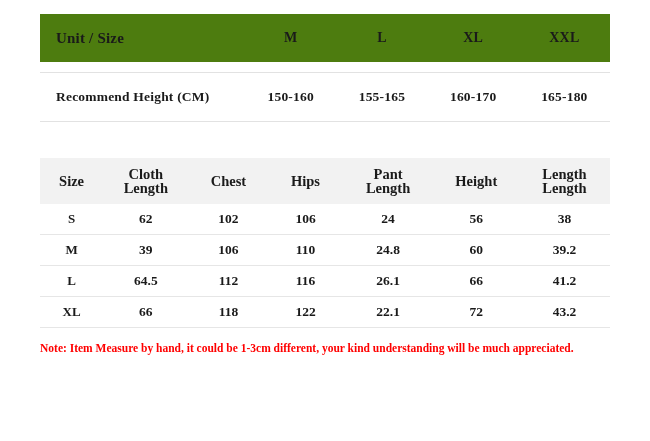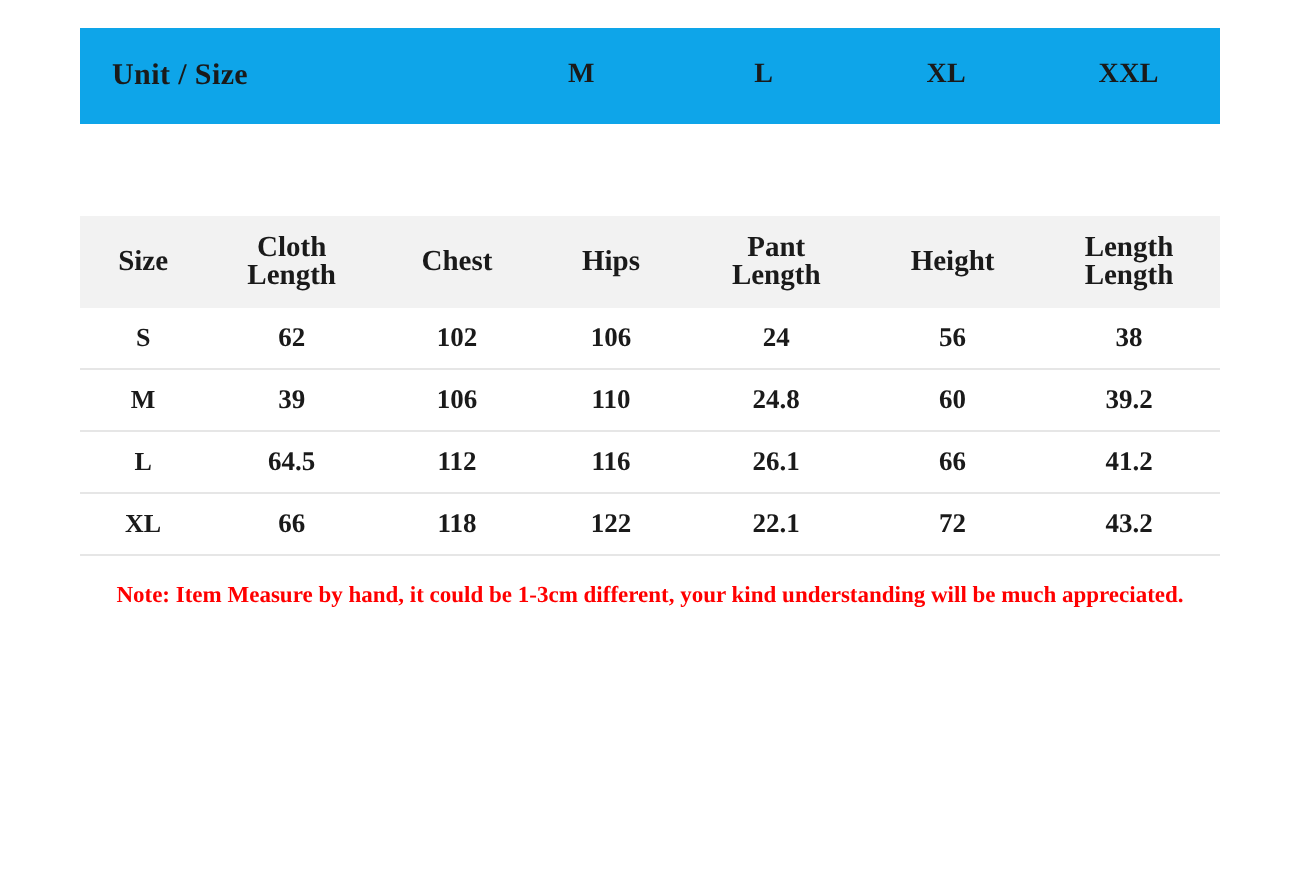--- a/index.html
+++ b/index.html
@@ -22,21 +22,21 @@
     padding: 14px 40px 0 40px;
   }
 
   
   table.size-table {
     width: 100%;
     border-collapse: collapse;
     table-layout: fixed;
   }
   .top-table tr.head-row {
-    background: #0ea5e9;
+    background: #4d7c0f;
   }
   .top-table td {
     height: 46px;
     vertical-align: middle;
     font-size: 13.5px;
     font-weight: bold;
     letter-spacing: .2px;
   }
   .top-table td.label {
     text-align: left;
@@ -103,21 +103,21 @@
   .bot-table tr.data-row:last-child td {
     border-bottom: 1px solid #e6e6e6;
   }
   .bot-table tr.data-row td.sz {
     font-size: 13px;
   }
 
   
   .note {
     margin-top: 14px;
-    text-align: center;
+    text-align: left;
     color: #ff0000;
     font-size: 11.5px;
     font-weight: bold;
     font-family: "Liberation Serif", serif;
   }
 </style>
 </head>
 <body>
 
 <div class="page">
@@ -127,20 +127,27 @@
         <tr class="head-row">
       <td class="label" style="width:33%">Unit / Size</td>
       <td class="val">M</td>
       <td class="val">L</td>
       <td class="val">XL</td>
       <td class="val">XXL</td>
     </tr>
     <tr class="spacer">
           <td colspan="5"></td>
         </tr>
+    <tr class="body-row">
+      <td class="label">Recommend Height (CM)</td>
+      <td class="val">150-160</td>
+      <td class="val">155-165</td>
+      <td class="val">160-170</td>
+      <td class="val">165-180</td>
+    </tr>
     <tr class="spacer">
           <td colspan="5"></td>
         </tr>
   </tbody>
     </table>
 
   <div class="gap"></div>
 
   <table class="size-table bot-table">
     <tbody>

